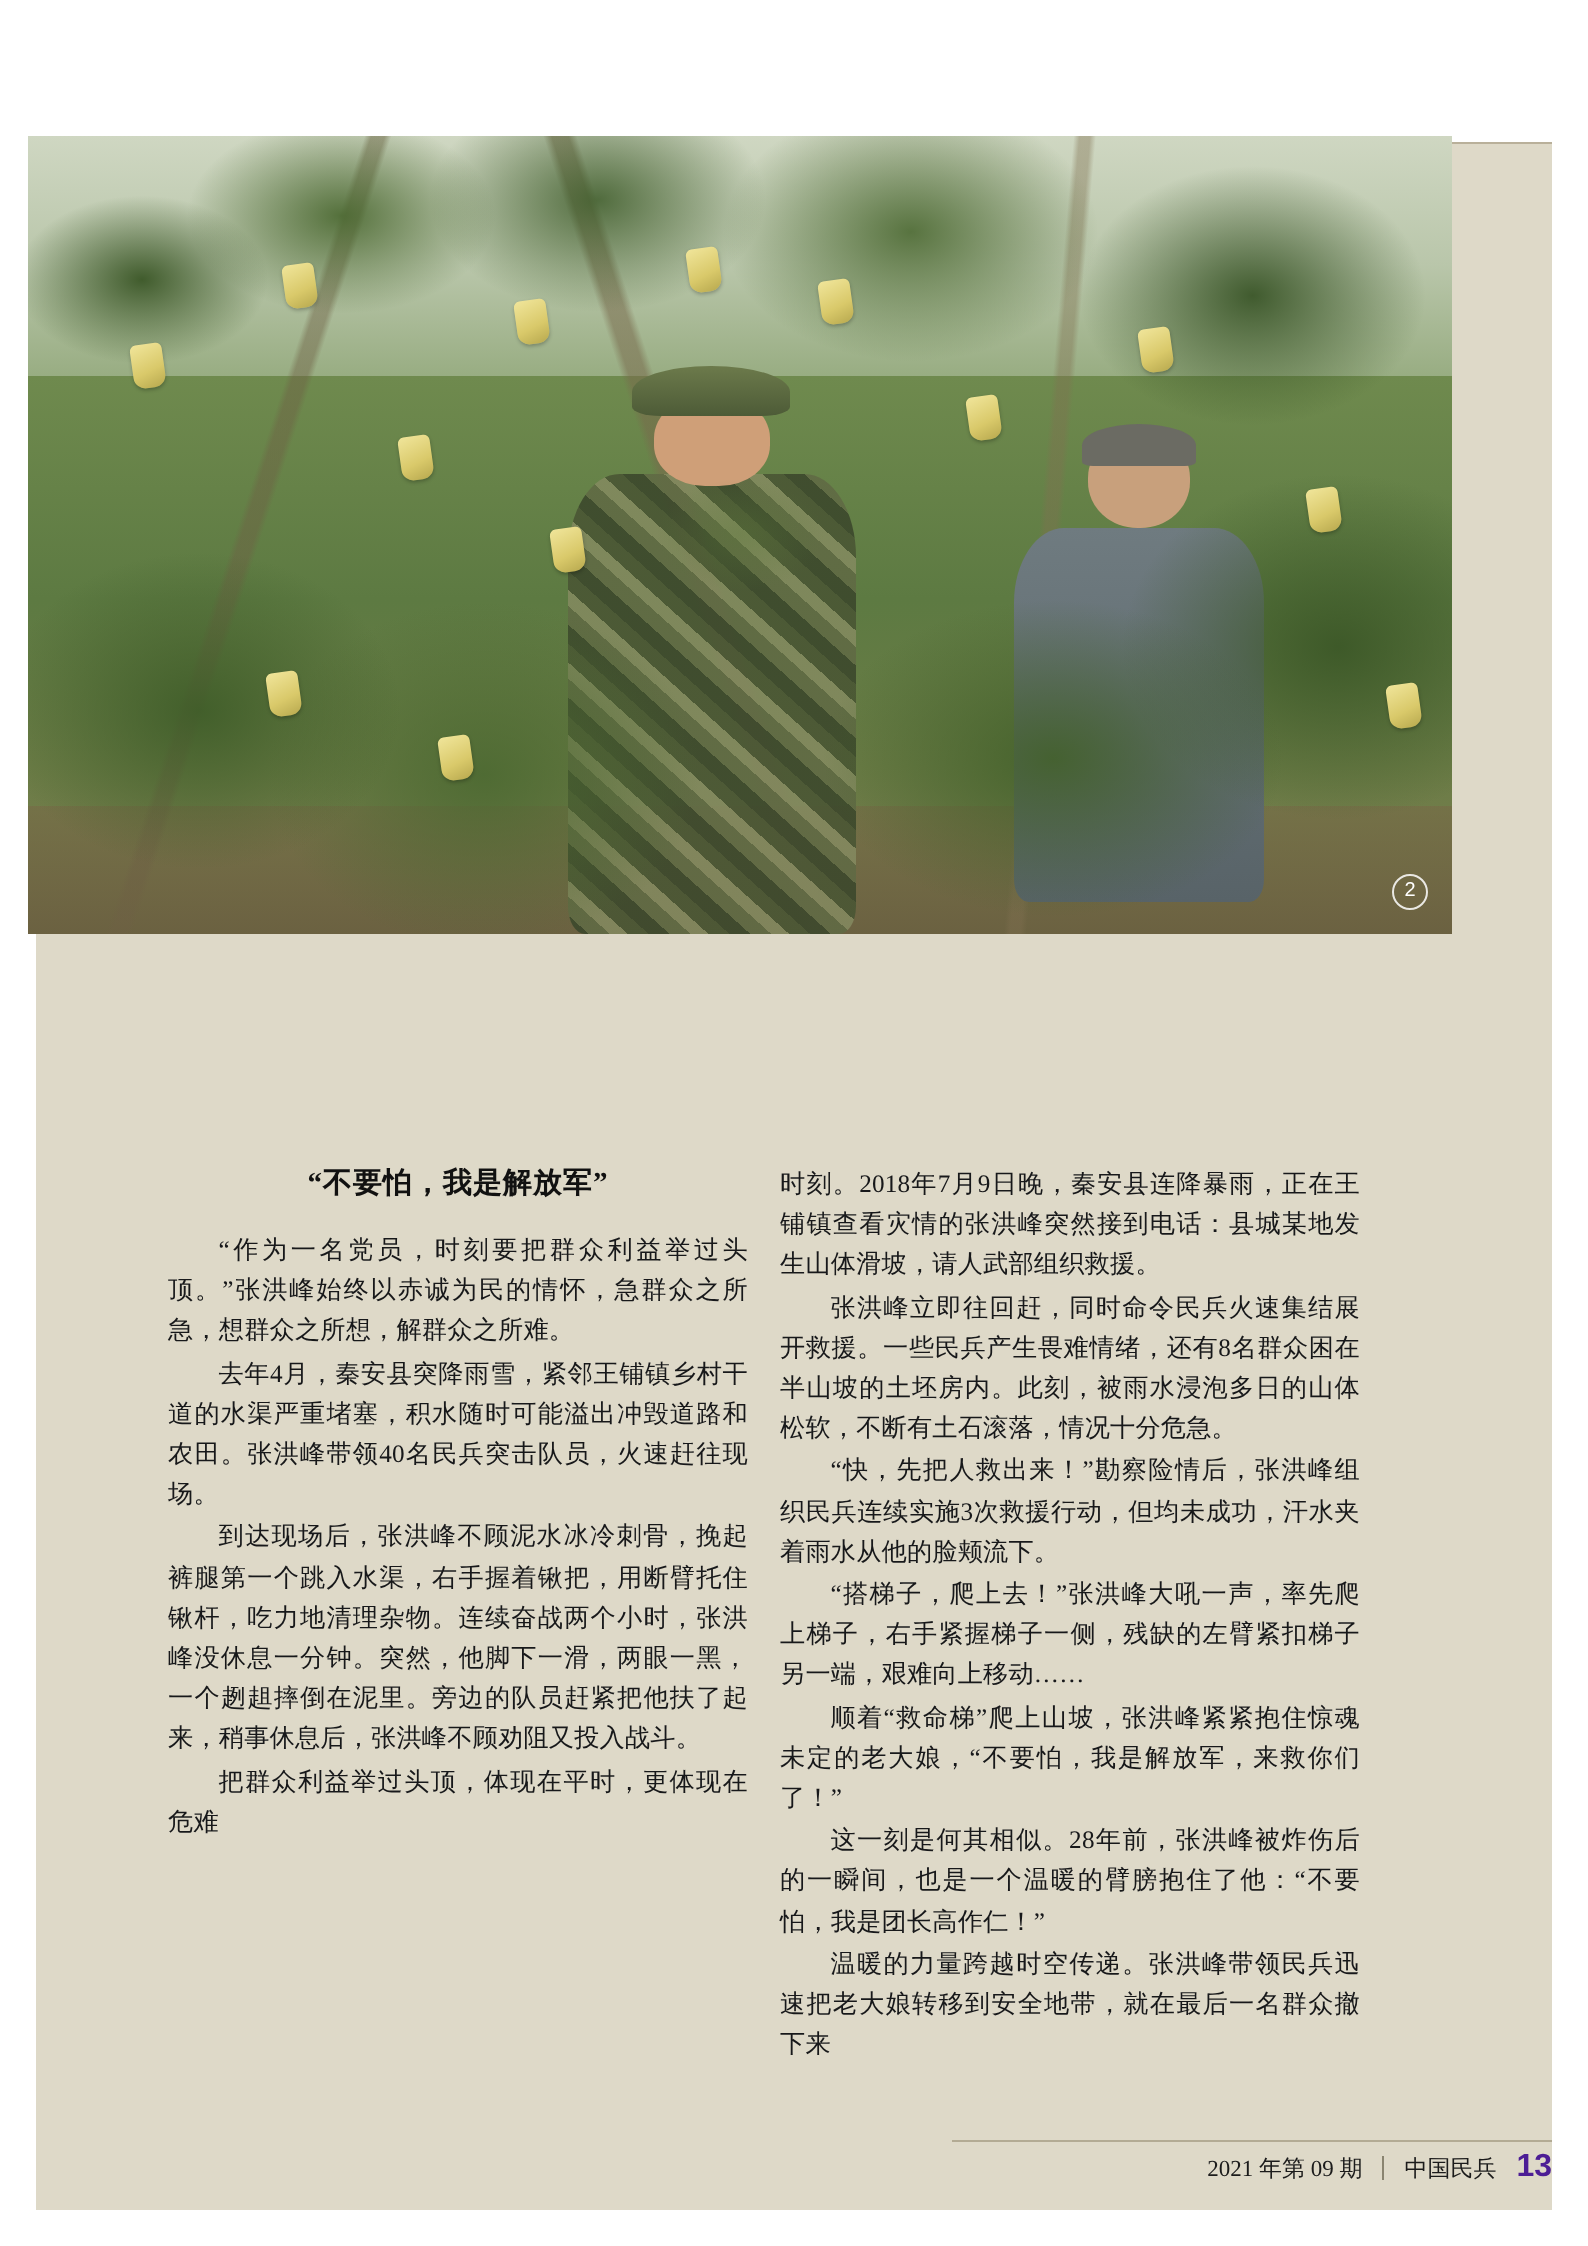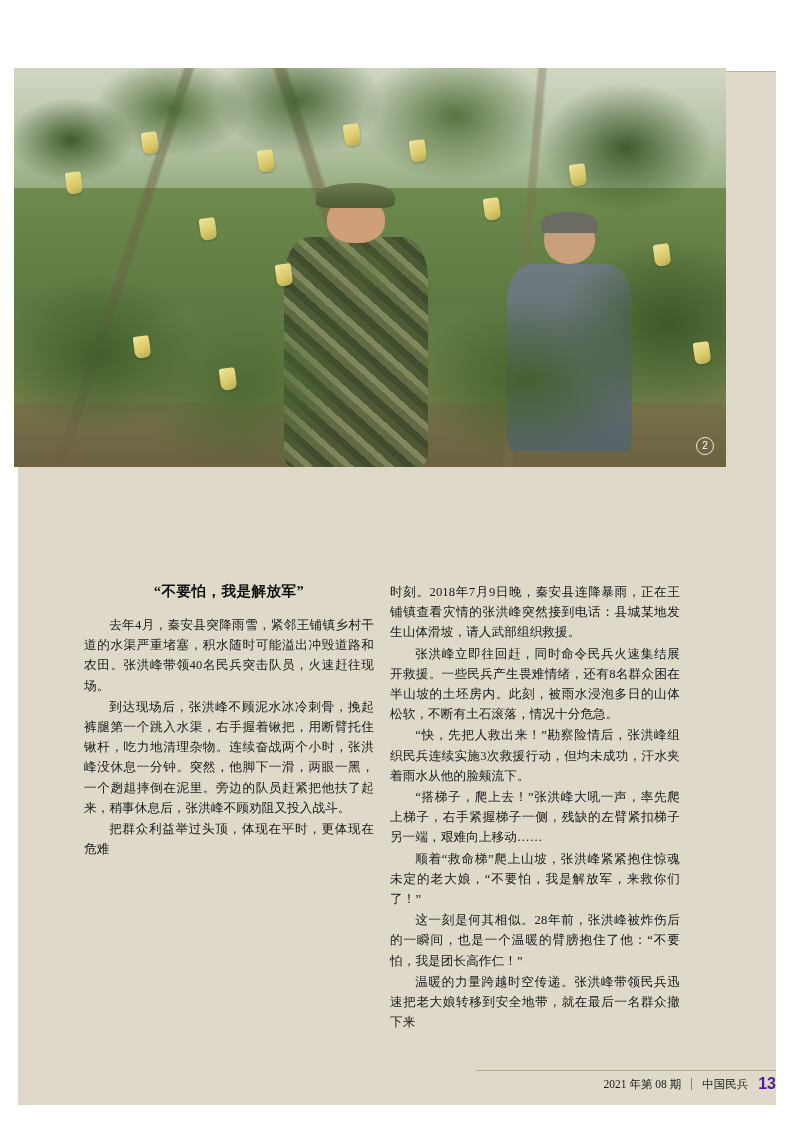--- a/index.html
+++ b/index.html
@@ -270,35 +270,36 @@
       <div class="bag" style="left:640px; top:176px;"></div>
       <div class="bag" style="left:680px; top:274px;"></div>
 
       <div class="photo-num">2</div>
     </div>
   </div>
 
   <div class="columns">
     <div class="col left">
       <h2 class="headline">“不要怕，我是解放军”</h2>
+      <p class="para">“作为一名党员，时刻要把群众利益举过头顶。”张洪峰始终以赤诚为民的情怀，急群众之所急，想群众之所想，解群众之所难。</p>
       <p class="para">去年4月，秦安县突降雨雪，紧邻王铺镇乡村干道的水渠严重堵塞，积水随时可能溢出冲毁道路和农田。张洪峰带领40名民兵突击队员，火速赶往现场。</p>
       <p class="para">到达现场后，张洪峰不顾泥水冰冷刺骨，挽起裤腿第一个跳入水渠，右手握着锹把，用断臂托住锹杆，吃力地清理杂物。连续奋战两个小时，张洪峰没休息一分钟。突然，他脚下一滑，两眼一黑，一个趔趄摔倒在泥里。旁边的队员赶紧把他扶了起来，稍事休息后，张洪峰不顾劝阻又投入战斗。</p>
       <p class="para">把群众利益举过头顶，体现在平时，更体现在危难</p>
     </div>
     <div class="col right">
       <p class="para">时刻。2018年7月9日晚，秦安县连降暴雨，正在王铺镇查看灾情的张洪峰突然接到电话：县城某地发生山体滑坡，请人武部组织救援。</p>
       <p class="para">张洪峰立即往回赶，同时命令民兵火速集结展开救援。一些民兵产生畏难情绪，还有8名群众困在半山坡的土坯房内。此刻，被雨水浸泡多日的山体松软，不断有土石滚落，情况十分危急。</p>
       <p class="para">“快，先把人救出来！”勘察险情后，张洪峰组织民兵连续实施3次救援行动，但均未成功，汗水夹着雨水从他的脸颊流下。</p>
       <p class="para">“搭梯子，爬上去！”张洪峰大吼一声，率先爬上梯子，右手紧握梯子一侧，残缺的左臂紧扣梯子另一端，艰难向上移动……</p>
       <p class="para">顺着“救命梯”爬上山坡，张洪峰紧紧抱住惊魂未定的老大娘，“不要怕，我是解放军，来救你们了！”</p>
       <p class="para">这一刻是何其相似。28年前，张洪峰被炸伤后的一瞬间，也是一个温暖的臂膀抱住了他：“不要怕，我是团长高作仁！”</p>
       <p class="para">温暖的力量跨越时空传递。张洪峰带领民兵迅速把老大娘转移到安全地带，就在最后一名群众撤下来</p>
     </div>
   </div>
 
   <div class="footer-rule"></div>
   <div class="footer">
-    <span class="footer-text">2021 年第 08 期</span>
+    <span class="footer-text">2021 年第 09 期</span>
     <span class="footer-sep"></span>
     <span class="footer-text">中国民兵</span>
     <span class="page-num">13</span>
   </div>
 </div>
 
 </body></html>

